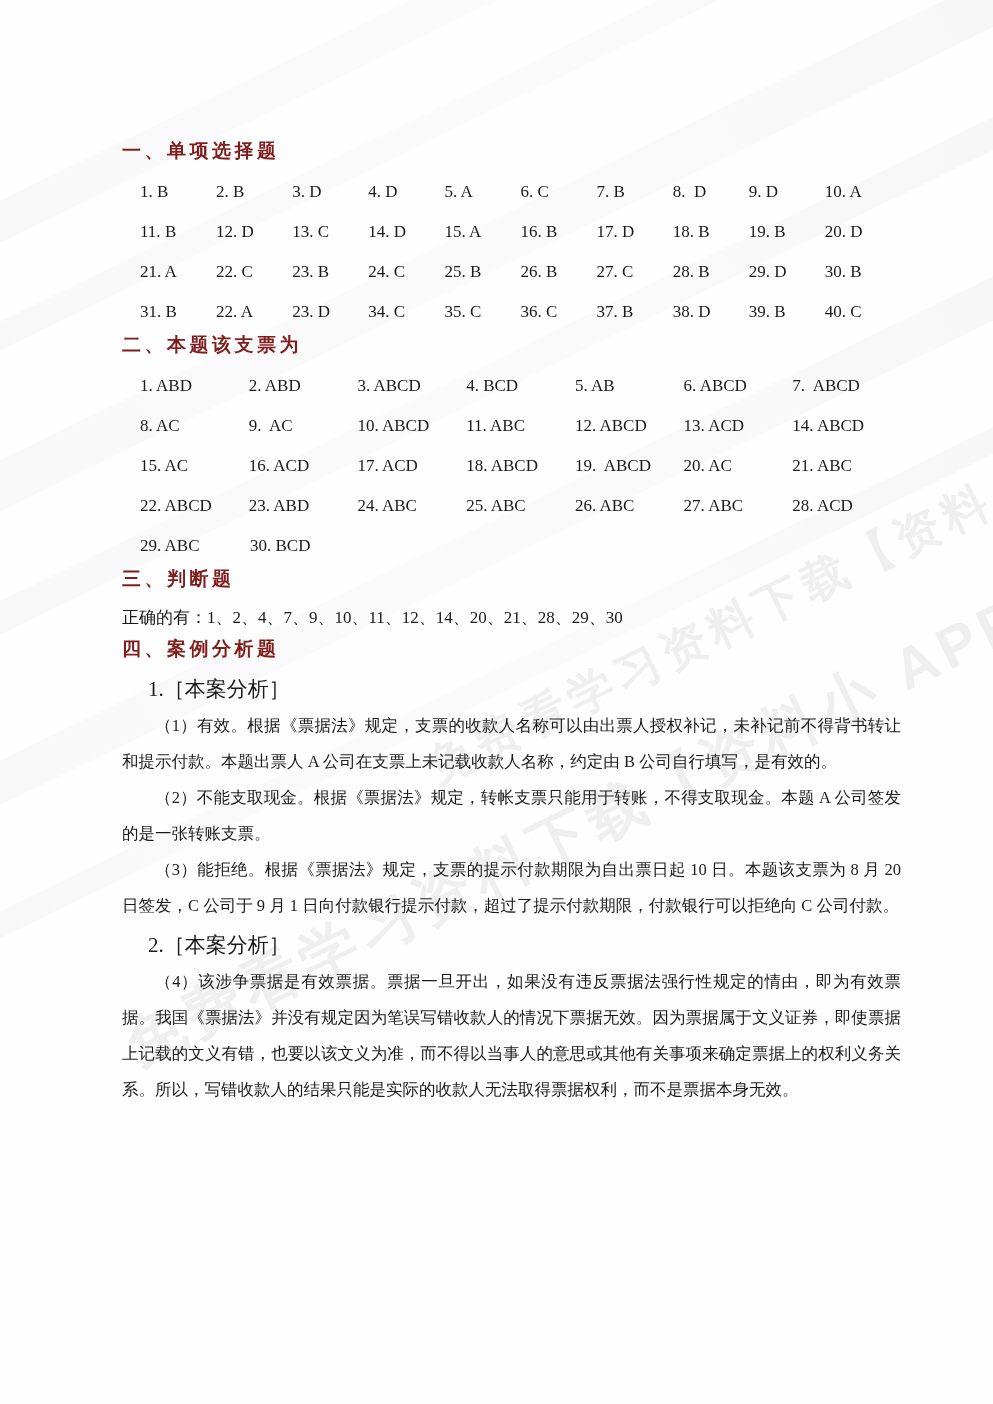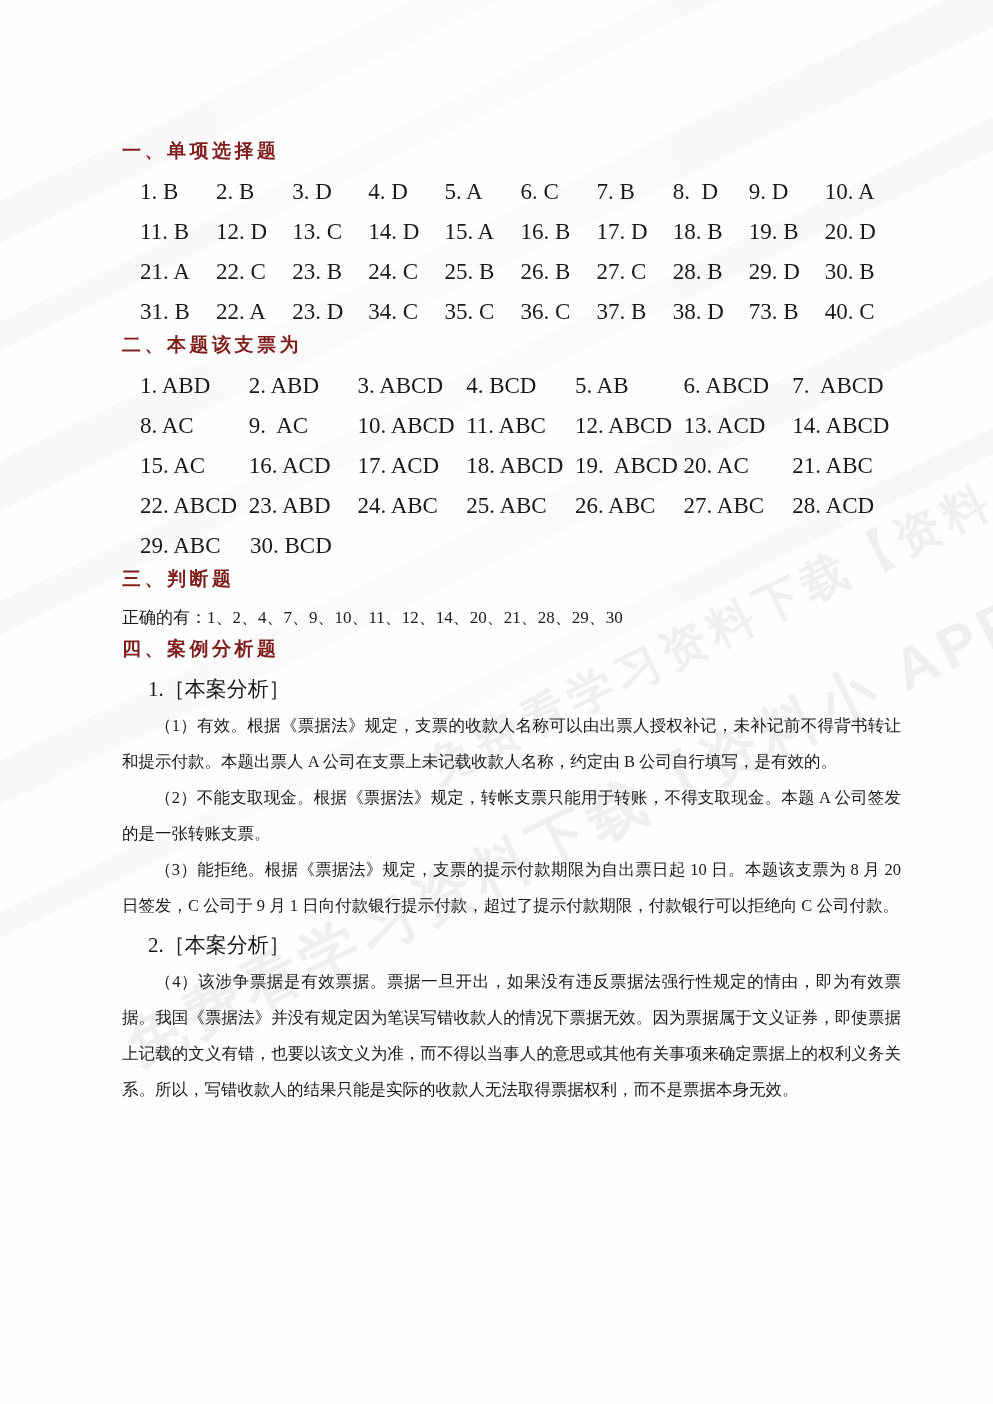--- a/index.html
+++ b/index.html
@@ -60,21 +60,21 @@
     margin: 0 0 8px 0;
     color: #7f1d1d;
   }
   .sec-gap-2 { margin-top: 26px; }
   .sec-gap-3 { margin-top: 24px; }
   .sec-gap-4 { margin-top: 24px; }
 
   
   .ans-row {
     display: flex;
-    font-size: 23px;
+    font-size: 17px;
     line-height: 40px;
     height: 40px;
     padding-left: 18px;
     white-space: pre;
   }
   .ans-cell {
     display: inline-block;
   }
   
   .single .ans-cell { width: 78px; }
@@ -167,21 +167,21 @@
       </div>
       <div class="ans-row single">
         <span class="ans-cell"><span class="ans-num">31.</span> <span class="ans-val">B</span></span>
         <span class="ans-cell"><span class="ans-num">22.</span> <span class="ans-val">A</span></span>
         <span class="ans-cell"><span class="ans-num">23.</span> <span class="ans-val">D</span></span>
         <span class="ans-cell"><span class="ans-num">34.</span> <span class="ans-val">C</span></span>
         <span class="ans-cell"><span class="ans-num">35.</span> <span class="ans-val">C</span></span>
         <span class="ans-cell"><span class="ans-num">36.</span> <span class="ans-val">C</span></span>
         <span class="ans-cell"><span class="ans-num">37.</span> <span class="ans-val">B</span></span>
         <span class="ans-cell"><span class="ans-num">38.</span> <span class="ans-val">D</span></span>
-        <span class="ans-cell"><span class="ans-num">73.</span> <span class="ans-val">B</span></span>
+        <span class="ans-cell"><span class="ans-num">39.</span> <span class="ans-val">B</span></span>
         <span class="ans-cell"><span class="ans-num">40.</span> <span class="ans-val">C</span></span>
       </div>
     </div>
 
     <h2 class="section-heading sec-gap-2">二、本题该支票为</h2>
     <div class="answer-grid multi">
       <div class="ans-row multi">
         <span class="ans-cell"><span class="ans-num">1.</span> <span class="ans-val">ABD</span></span>
         <span class="ans-cell"><span class="ans-num">2.</span> <span class="ans-val">ABD</span></span>
         <span class="ans-cell"><span class="ans-num">3.</span> <span class="ans-val">ABCD</span></span>

